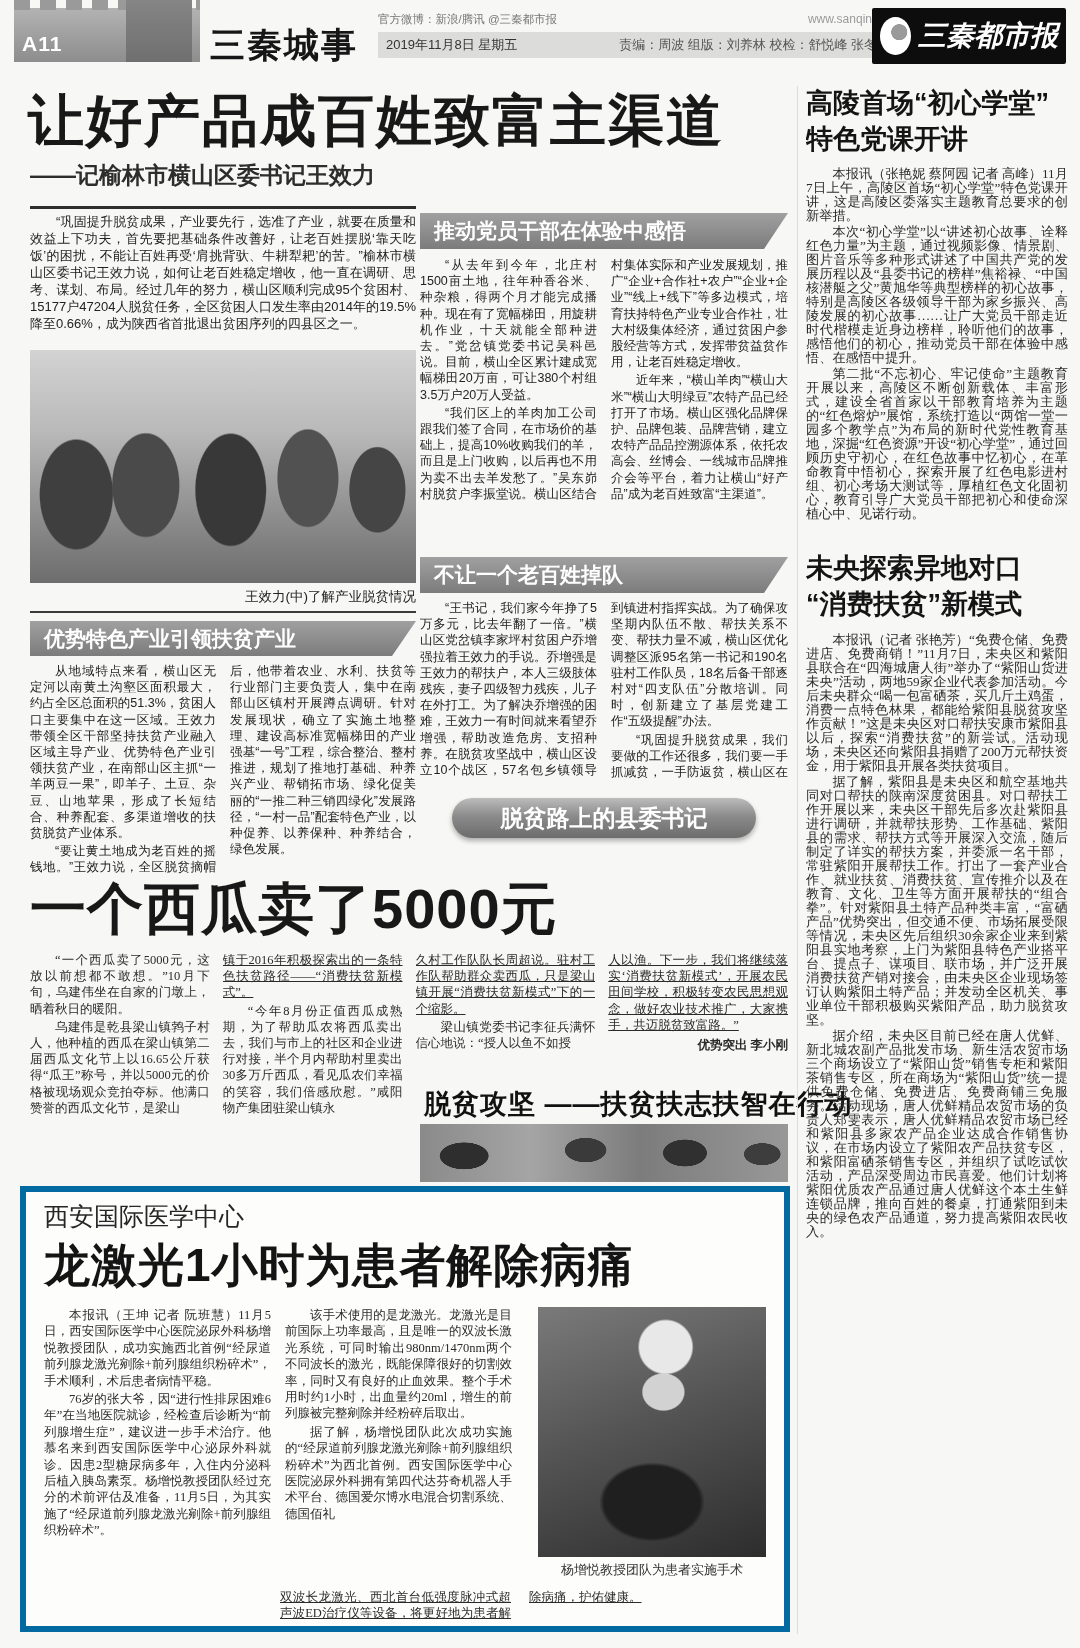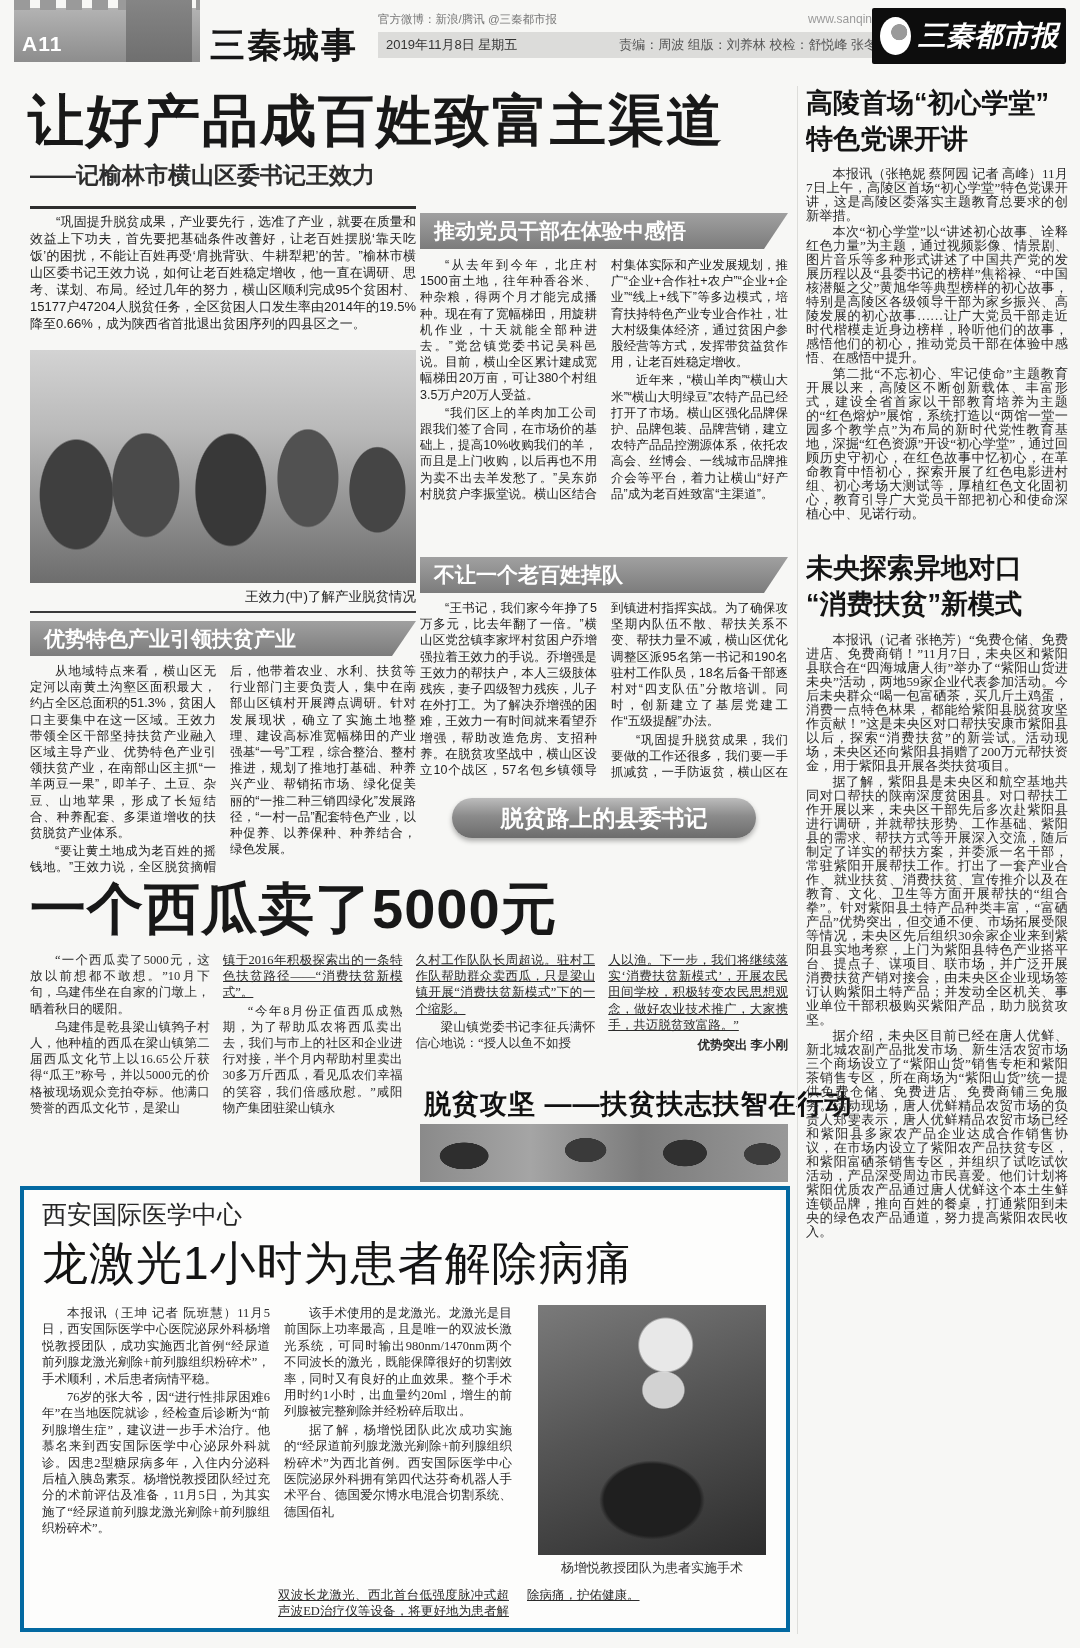--- a/index.html
+++ b/index.html
@@ -72,23 +72,23 @@
             text-align:center;letter-spacing:1px;white-space:nowrap;}
   .strip{left:420px;top:1124px;width:368px;height:58px;background:
       radial-gradient(ellipse 40px 22px at 12% 55%, #2e2e2e 0 60%, rgba(0,0,0,0) 62%),
       radial-gradient(ellipse 34px 20px at 45% 45%, #3a3a3a 0 60%, rgba(0,0,0,0) 62%),
       radial-gradient(ellipse 36px 22px at 72% 50%, #303030 0 60%, rgba(0,0,0,0) 62%),
       radial-gradient(ellipse 30px 18px at 93% 52%, #3d3d3d 0 60%, rgba(0,0,0,0) 62%),
       linear-gradient(90deg,#8a8a8a,#a5a5a5 30%,#7c7c7c 60%,#989898);}
 
   
   .redbox{left:20px;top:1186px;width:770px;height:446px;box-sizing:border-box;
-          border:4px solid #0369a1;background:#fdfdfc;padding:6px 18px;}
+          border:6px solid #0369a1;background:#fdfdfc;padding:6px 18px;}
   .med-kicker{font-size:25px;color:#262626;margin-top:2px;}
-  .med-headline{font-size:46px;font-weight:400;color:#141414;letter-spacing:1px;margin-top:2px;white-space:nowrap;}
+  .med-headline{font-size:46px;font-weight:700;color:#141414;letter-spacing:1px;margin-top:2px;white-space:nowrap;}
   .med-row{display:flex;gap:14px;margin-top:10px;}
   .med-cols{width:470px;height:276px;column-count:2;column-gap:14px;overflow:hidden;
             font-size:12.5px;line-height:16.4px;}
   .med-photoblock{width:228px;padding-left:12px;}
   .med-photo{width:228px;height:250px;background:
       radial-gradient(circle at 56% 16%, #e8e8e8 0 26px, rgba(0,0,0,0) 28px),
       radial-gradient(ellipse 34px 30px at 55% 34%, #d2d2d2 0 60%, rgba(0,0,0,0) 64%),
       radial-gradient(ellipse 80px 60px at 50% 78%, #1f1f1f 0 60%, rgba(0,0,0,0) 66%),
       linear-gradient(160deg,#7a7a7a 0%,#555 45%,#2d2d2d 100%);}
   .med-caption{font-size:13px;color:#333;text-align:center;margin-top:4px;}

